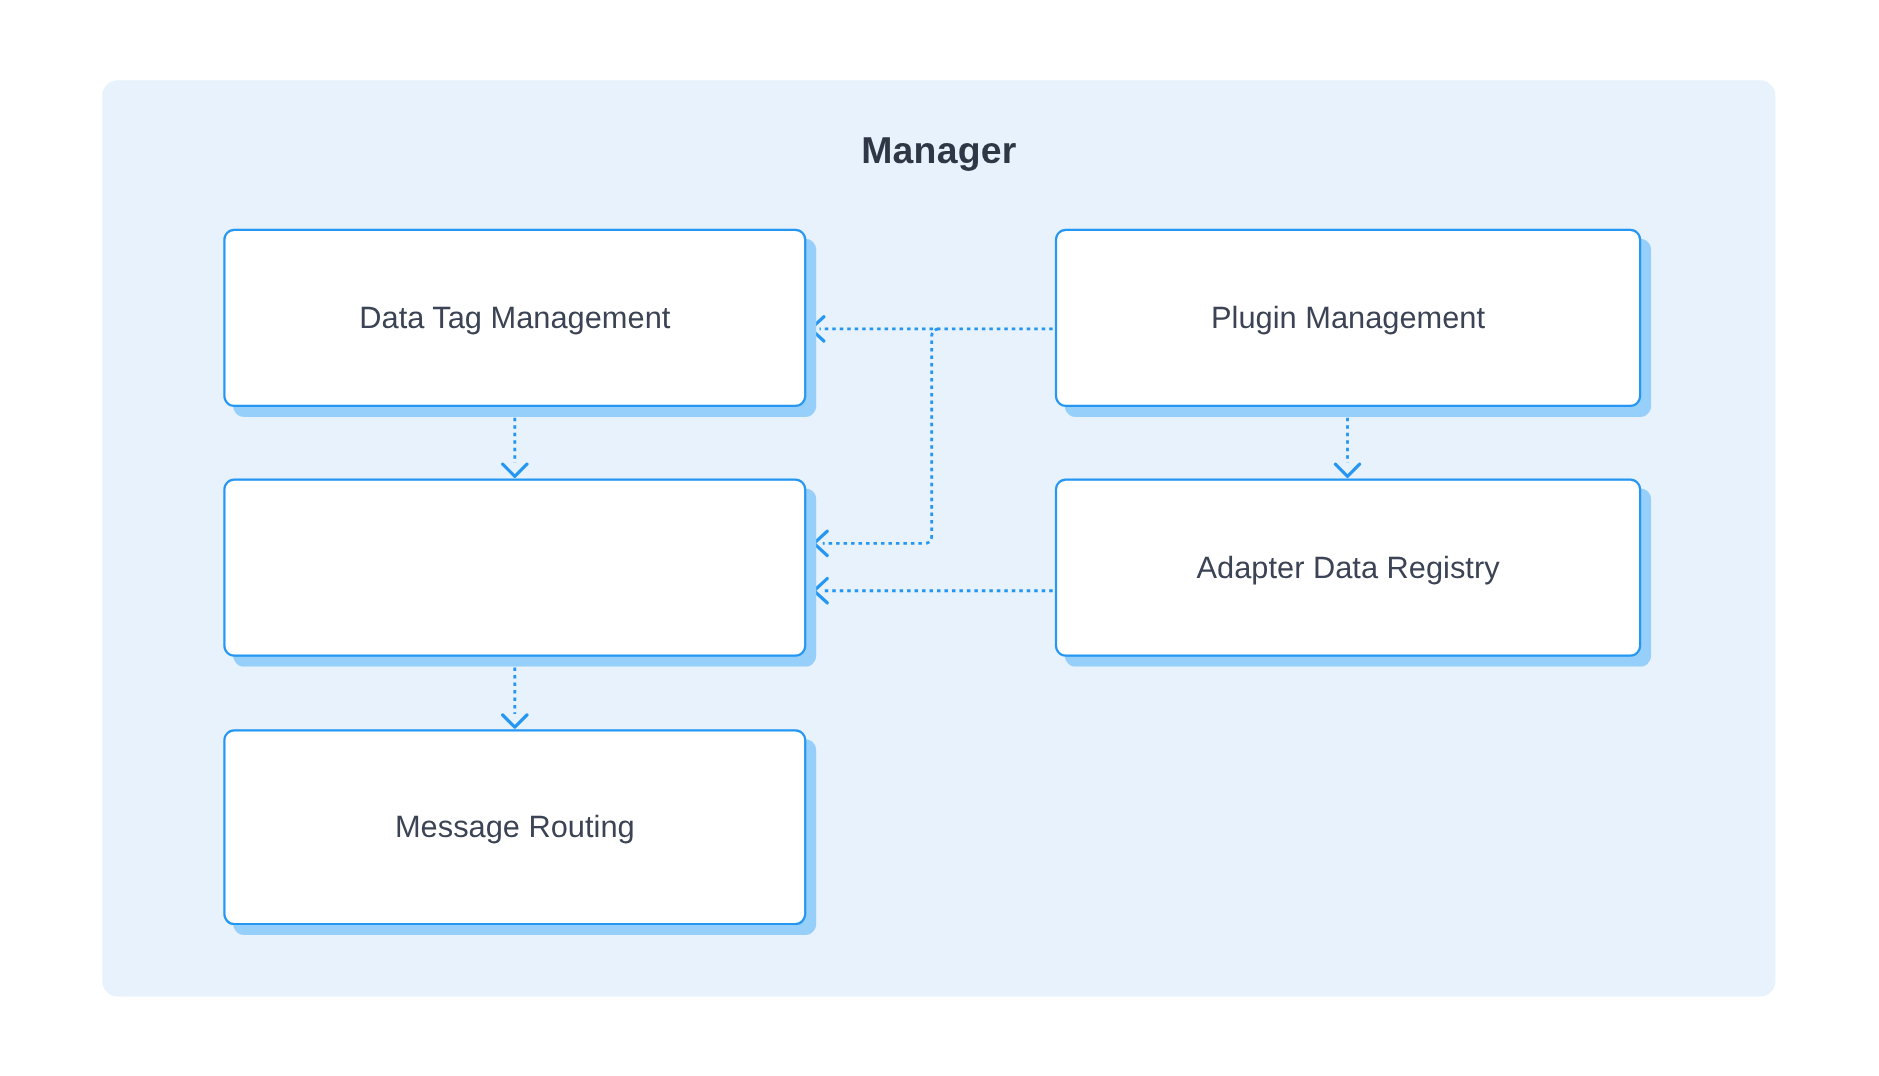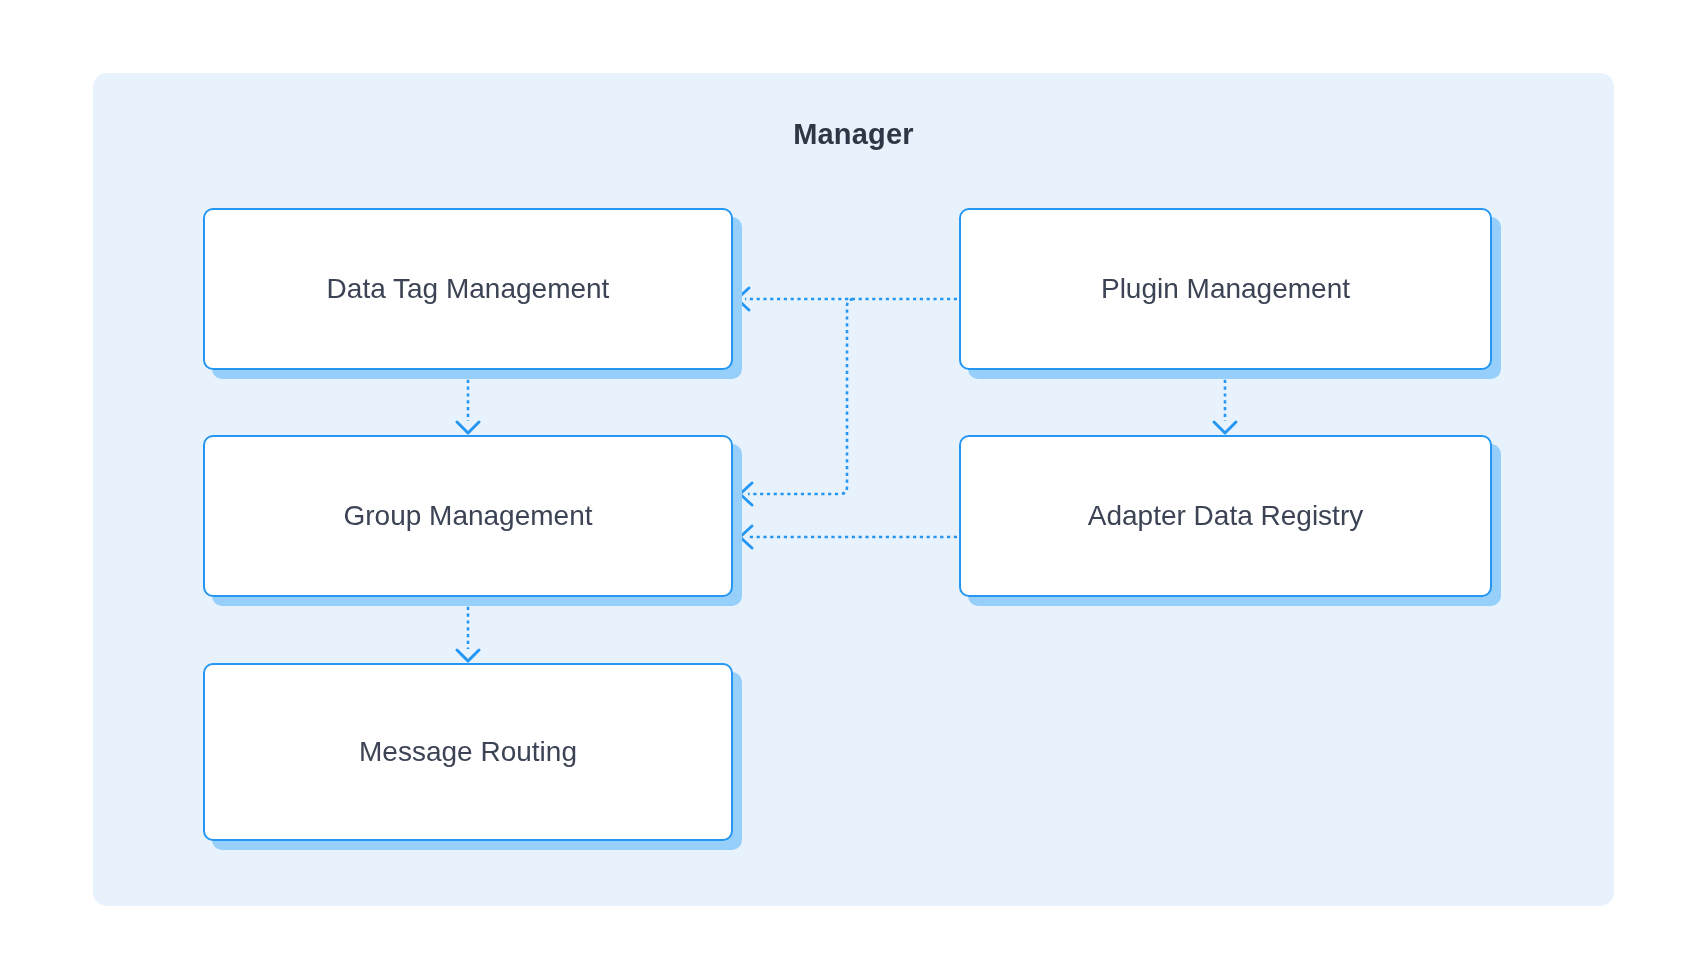--- a/index.html
+++ b/index.html
@@ -20,21 +20,21 @@
     height: 833px;
     background: #e7f2fc;
     border-radius: 14px;
   }
   .diagram-title {
     position: absolute;
     left: 93px;
     top: 118px;
     width: 1521px;
     text-align: center;
-    font-size: 29px;
+    font-size: 34px;
     font-weight: 600;
     color: #2f3645;
     letter-spacing: 0.2px;
   }
   .node {
     position: absolute;
     box-sizing: border-box;
     background: #ffffff;
     border: 2px solid #2597f3;
     border-radius: 10px;
@@ -105,21 +105,20 @@
 
 <div class="node node-col-left node-row-1">
   <span>Data Tag Management</span>
 </div>
 
 <div class="node node-col-right node-row-1">
   <span>Plugin Management</span>
 </div>
 
 <div class="node node-col-left node-row-2">
-  <span>Group Management</span>
 </div>
 
 <div class="node node-col-right node-row-2">
   <span>Adapter Data Registry</span>
 </div>
 
 <div class="node node-col-left node-row-3">
   <span>Message Routing</span>
 </div>
 

